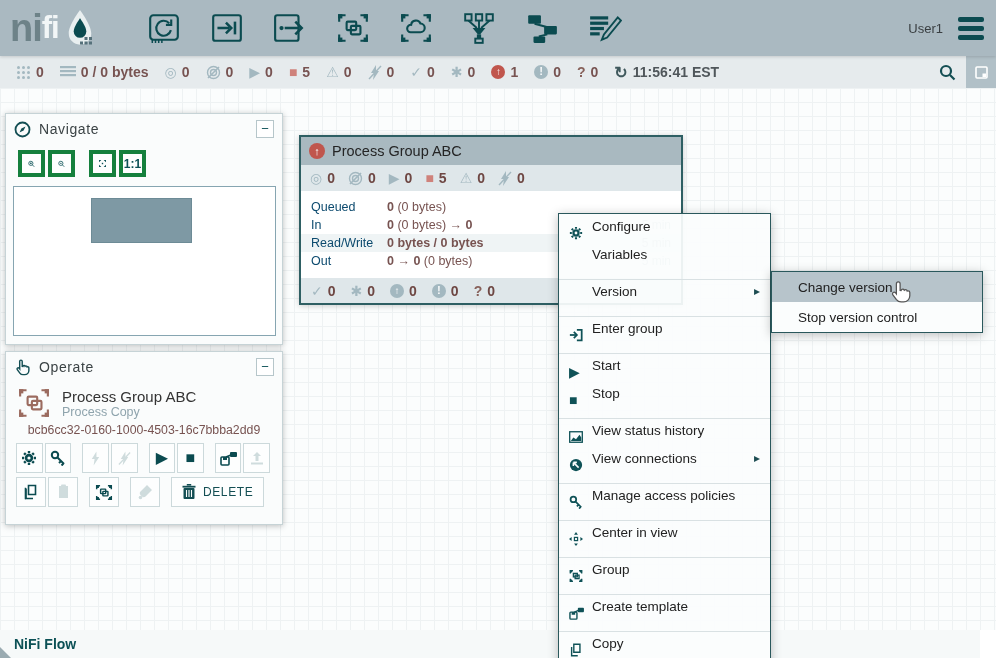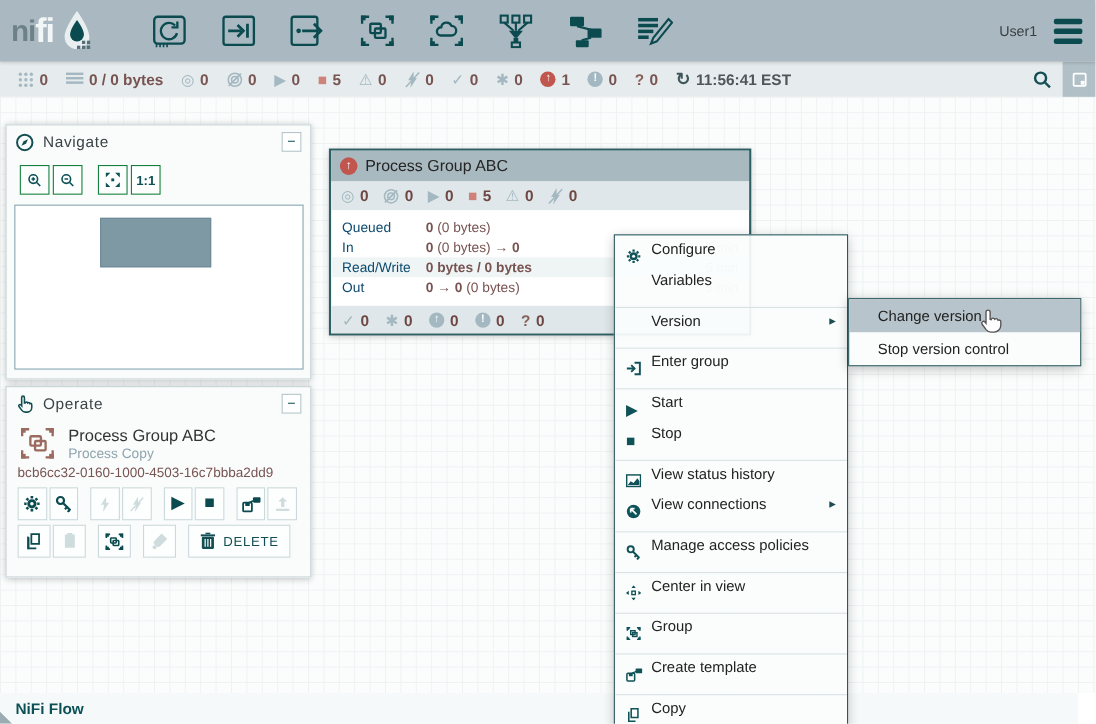--- a/index.html
+++ b/index.html
@@ -3,21 +3,21 @@
 <meta charset="utf-8">
 <style>
   * { box-sizing: border-box; }
   html,body { margin:0; padding:0; }
   body { width:996px; height:658px; overflow:hidden; font-family:"Liberation Sans",sans-serif; background:#fff; }
   .app { position:relative; width:996px; height:658px; }
 
   
   .topbar { position:absolute; left:0; top:0; right:0; height:56px; background:#aab9c1; display:flex; align-items:center; box-shadow:0 1px 3px rgba(0,0,0,.15); z-index:3; }
   .logo { display:flex; align-items:center; margin-left:10px; }
-  .logo .ni { font-size:27px; font-weight:bold; color:#6d8288; letter-spacing:-1px; }
+  .logo .ni { font-size:38px; font-weight:bold; color:#6d8288; letter-spacing:-1px; }
   .logo .fi { font-size:31px; font-weight:bold; color:#f2f6f7; letter-spacing:-1px; }
   .logo svg { margin-left:3px; }
   .tools { display:flex; gap:23px; margin-left:46px; }
   .tool { background:none; border:none; padding:0; width:40px; height:38px; display:flex; align-items:center; justify-content:center; color:#0b4b50; cursor:pointer; }
   .top-right { margin-left:auto; display:flex; align-items:center; gap:15px; margin-right:12px; }
   .user { font-size:13px; color:#3a3f42; }
   .hamburger { background:none; border:none; padding:0; display:flex; flex-direction:column; gap:4px; cursor:pointer; }
   .hamburger i { display:block; width:26px; height:5px; border-radius:2px; background:#0b4b50; }
 
   
@@ -45,32 +45,32 @@
   .footer-tri { position:absolute; left:0; bottom:0; width:0; height:0; border-bottom:11px solid #9aabb1; border-right:11px solid transparent; }
 
   
   .panel { position:absolute; width:278px; background:rgba(250,252,252,.97); border:1px solid #c6d3d6; box-shadow:0 1px 6px rgba(0,0,0,.25); z-index:2; }
   .panel-header { height:30px; display:flex; align-items:center; padding:0 8px; font-size:14px; color:#3b4345; letter-spacing:.6px; }
   .panel-header .hic { color:#134e53; margin-right:8px; display:inline-flex; }
   .collapse { margin-left:auto; width:18px; height:18px; border:1px solid #b6c6ca; background:#fff; color:#0c5156; font-size:13px; line-height:14px; text-align:center; padding:0; cursor:pointer; }
 
   .navigate { left:5px; top:113px; height:232px; }
   .nav-tools { display:flex; align-items:center; padding:6px 0 0 12px; }
-  .nav-btn { width:27px; height:27px; border:1px solid #15803d; background:#fdfefe; display:flex; align-items:center; justify-content:center; color:#0c5156; margin-right:3px; cursor:pointer; font-weight:bold; font-size:12px; }
+  .nav-btn { width:27px; height:27px; border:4px solid #15803d; background:#fdfefe; display:flex; align-items:center; justify-content:center; color:#0c5156; margin-right:3px; cursor:pointer; font-weight:bold; font-size:12px; }
   .nav-gap { width:11px; }
   .minimap { position:absolute; left:7px; top:72px; width:263px; height:150px; background:#fff; border:1px solid #86a5b1; cursor:pointer; }
   .viewport-rect { position:absolute; left:77px; top:11px; width:101px; height:45px; background:#7e99a4; border:1px solid #6d8b96; }
 
   .operate { left:5px; top:351px; height:174px; }
   .op-comp { display:flex; align-items:center; padding:5px 10px 0; }
   .op-icon { color:#9b6b5f; display:inline-flex; }
   .op-titles { margin-left:10px; }
   .op-title { font-size:15px; color:#333; }
   .op-type { font-size:12.5px; color:#8fa4ad; }
-  .op-id { padding:4px 10px 6px; font-size:12.3px; color:#775351; }
+  .op-id { padding:4px 10px 6px; font-size:12.3px; color:#775351;text-align:center; }
   .op-row { display:flex; align-items:center; padding:0 10px 4px; }
   .op-btn { width:30px; height:30px; border:1px solid #ccd9db; background:#fdfefe; display:flex; align-items:center; justify-content:center; color:#0b4b50; margin-right:2px; cursor:pointer; padding:0; }
   .op-btn.disabled { color:#cfdcdd; cursor:default; }
   .op-btn .glyph { font-size:16px; }
   .op-gap { width:9px; flex:0 0 auto; }
   .delete-btn { width:auto; padding:0 10px; gap:7px; font-size:12px; color:#134e53; letter-spacing:.6px; font-weight:normal; }
 
   
   .pg { position:absolute; left:299px; top:135px; width:384px; height:170px; background:#fff; border:2px solid #2e5f63; box-shadow:0 1px 6px rgba(0,0,0,.2); z-index:1; }
   .pg-header { height:28px; background:#a9b9c0; display:flex; align-items:center; padding:0 8px; font-size:14.5px; color:#242424; }

